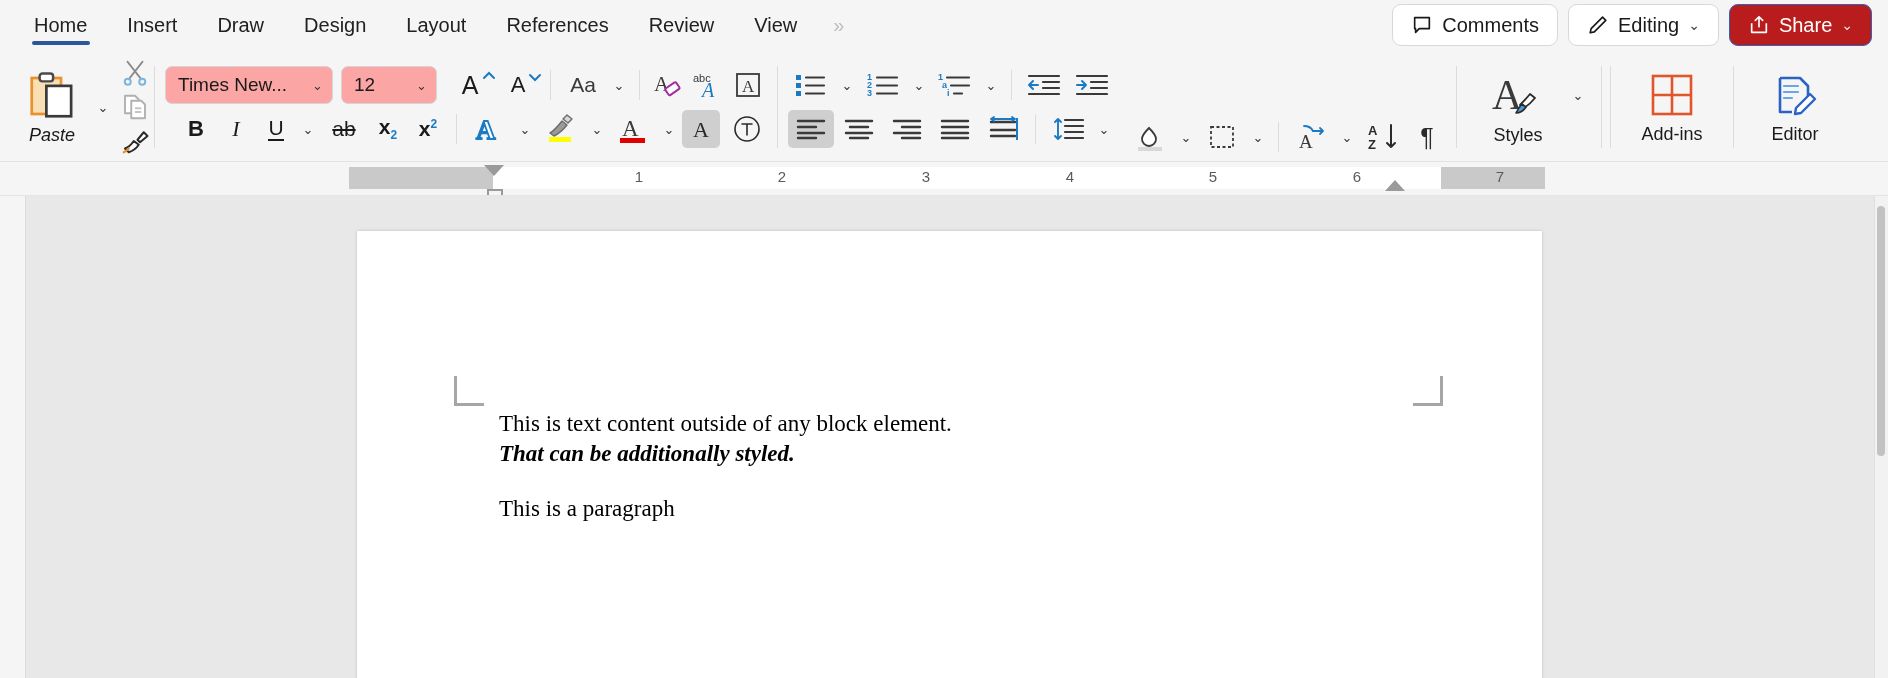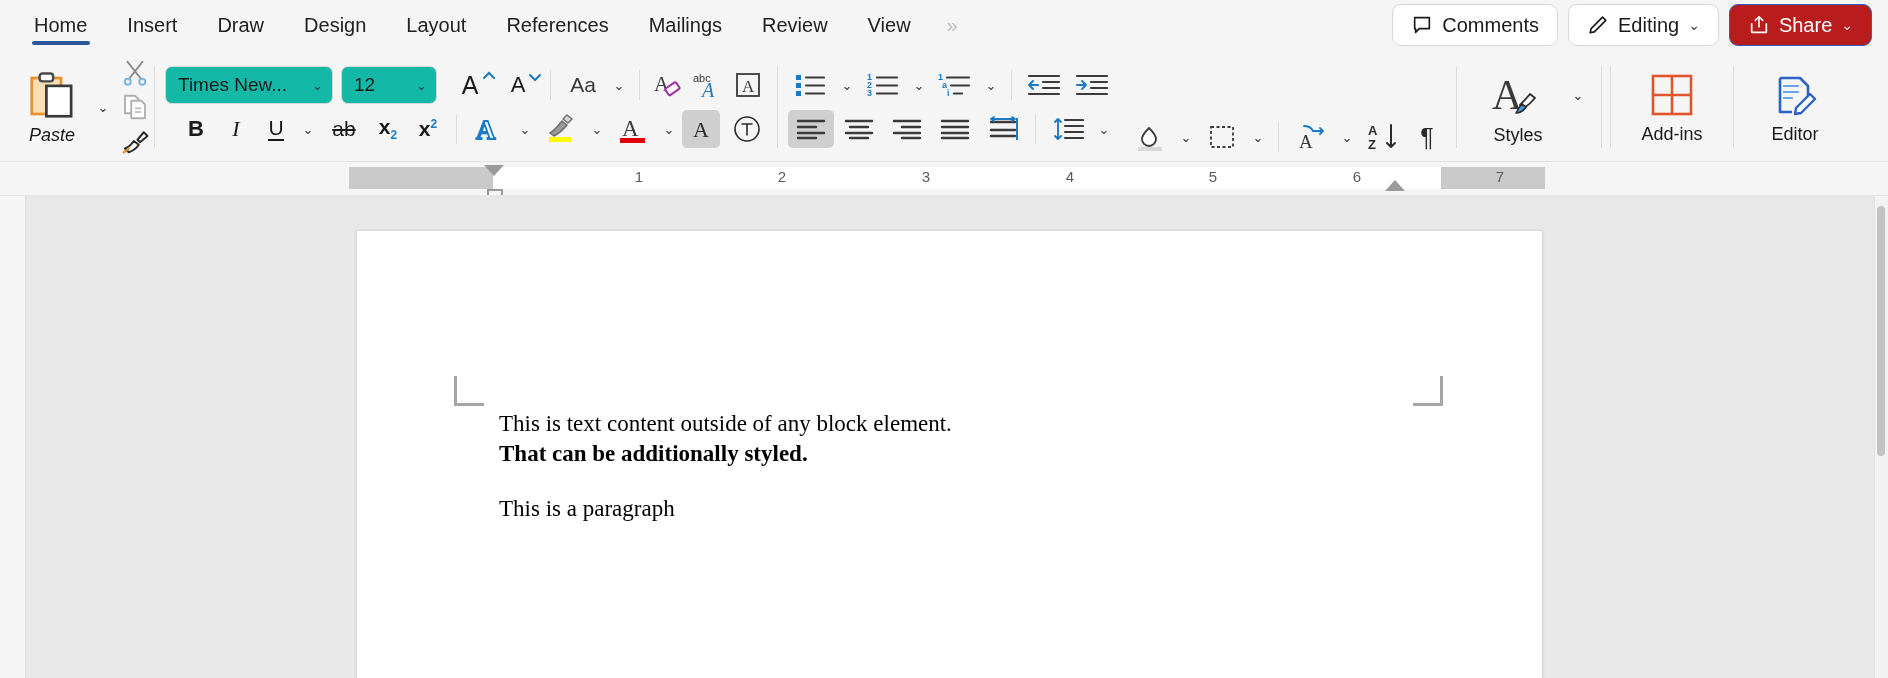--- a/index.html
+++ b/index.html
@@ -74,21 +74,21 @@
   .pastewrap { display:flex; align-items:center; gap:2px; }
   .smallicons { display:flex; flex-direction:column; align-items:center; gap:4px; margin-left:6px; }
   .iconbtn { display:flex; align-items:center; justify-content:center; cursor:pointer; border-radius:4px; }
 
   
   .fontgrp { display:flex; flex-direction:column; justify-content:center; gap:6px; padding:0 6px; }
   .frow { display:flex; align-items:center; gap:2px; }
   .combo {
     display:flex; align-items:center; justify-content:space-between;
     height:38px; border:1px solid #d6d6d6; border-radius:7px;
-    background:#14b8a6; padding:0 9px 0 12px;
+    background:#fca5a5; padding:0 9px 0 12px;
     font-size:19px; color:#1a1a1a; cursor:pointer;
   }
   .combo .cv { font-size:13px; color:#3a3a3a; margin-left:8px; }
   .combo.fontname { width:168px; }
   .combo.fontsize { width:96px; }
   .tbtn {
     width:38px; height:38px;
     display:flex; align-items:center; justify-content:center;
     cursor:pointer; border-radius:5px; color:#1a1a1a;
     font-size:21px; position:relative; background:transparent;
@@ -148,21 +148,21 @@
     background:#ffffff; box-shadow:0 0 3px rgba(0,0,0,.18);
   }
   .marginmark { position:absolute; width:30px; height:30px; }
   .marginmark.tl { left:97px; top:145px; border-left:3px solid #a6a6a6; border-bottom:3px solid #a6a6a6; }
   .marginmark.tr { left:1056px; top:145px; border-right:3px solid #a6a6a6; border-bottom:3px solid #a6a6a6; }
   .doctext {
     position:absolute; left:142px; top:178px; width:920px;
     font-family:"Liberation Serif", serif; color:#000;
   }
   .dline { font-size:23px; line-height:1.32; }
-  .dline.bold { font-weight:bold; }
+  .dline.bold { font-weight:bold;font-style:italic; }
   .dline.gap { margin-top:24px; }
 
   .scrollbar {
     position:absolute; right:0; top:0; width:14px; height:100%;
     background:#f2f2f2; border-left:1px solid #e0e0e0;
   }
   .scrollthumb {
     position:absolute; right:3px; top:10px; width:8px; height:250px;
     background:#c2c2c2; border-radius:4px;
   }
@@ -185,23 +185,20 @@
           <span>Draw</span>
         </div>
       <div class="tab">
           <span>Design</span>
         </div>
       <div class="tab">
           <span>Layout</span>
         </div>
       <div class="tab">
           <span>References</span>
-        </div>
-      <div class="tab">
-          <span>Mailings</span>
         </div>
       <div class="tab">
           <span>Review</span>
         </div>
       <div class="tab">
           <span>View</span>
         </div>
       <div class="chev-more">»</div>
     </div>
 

